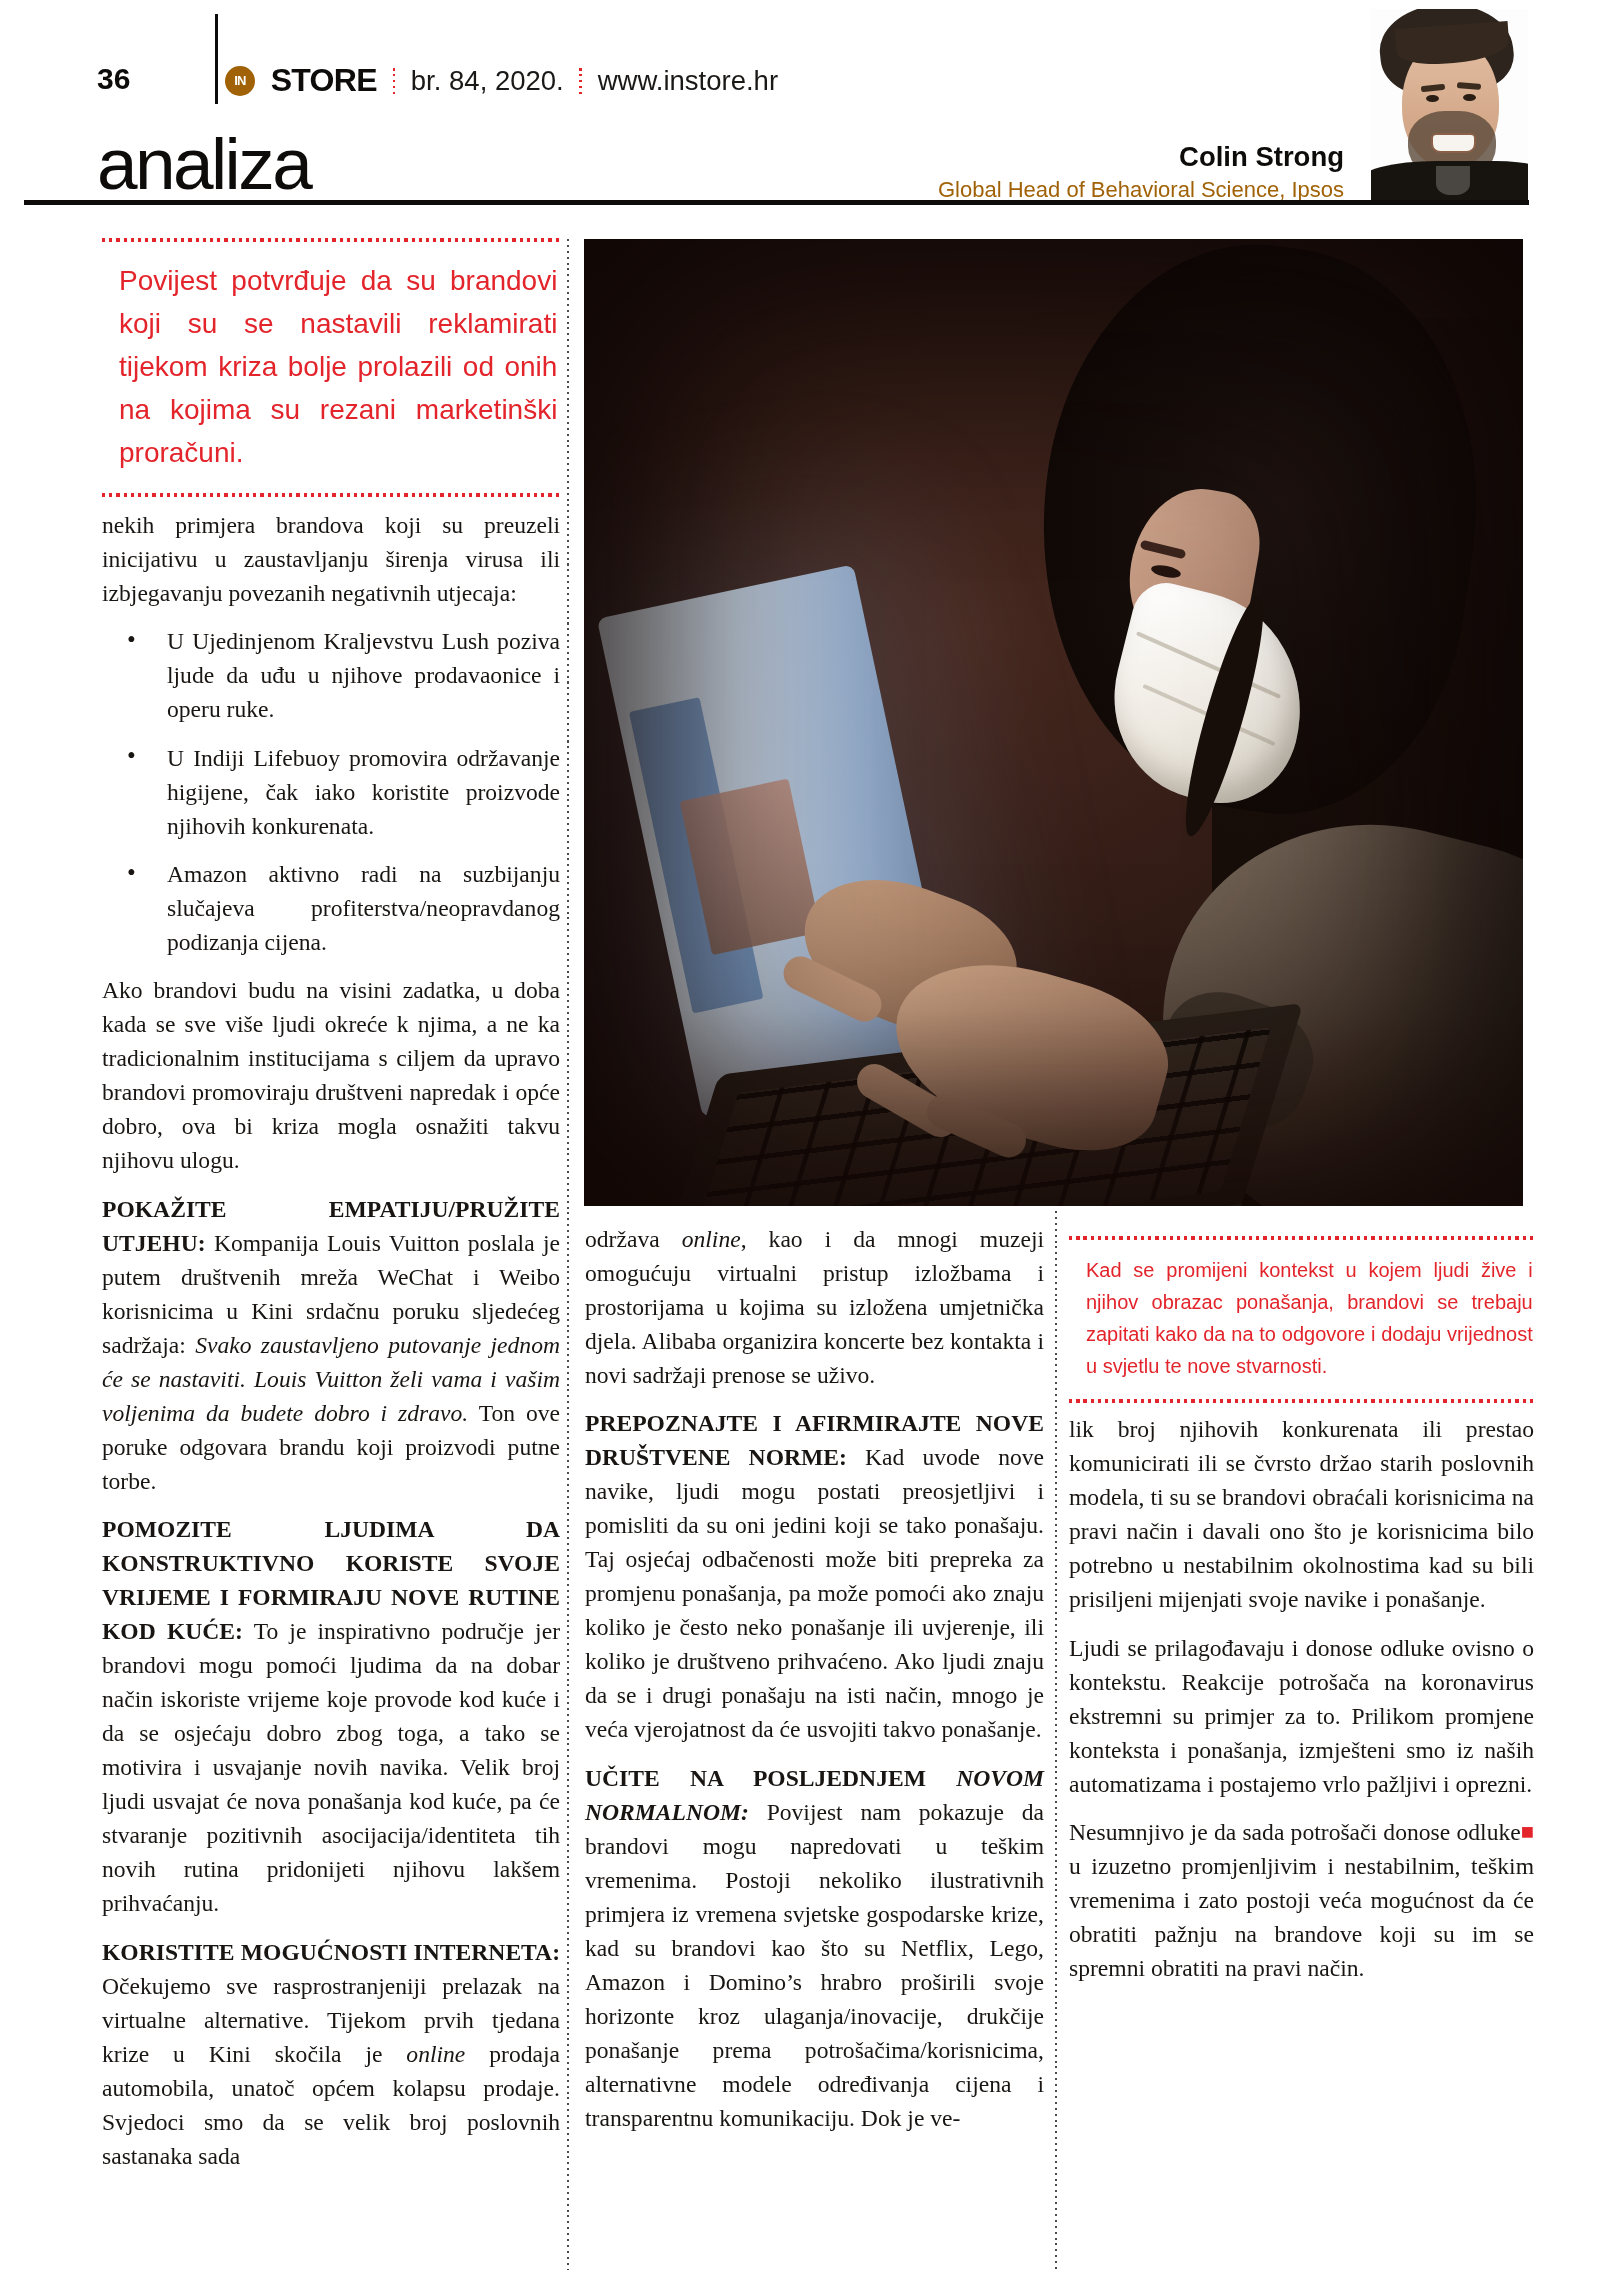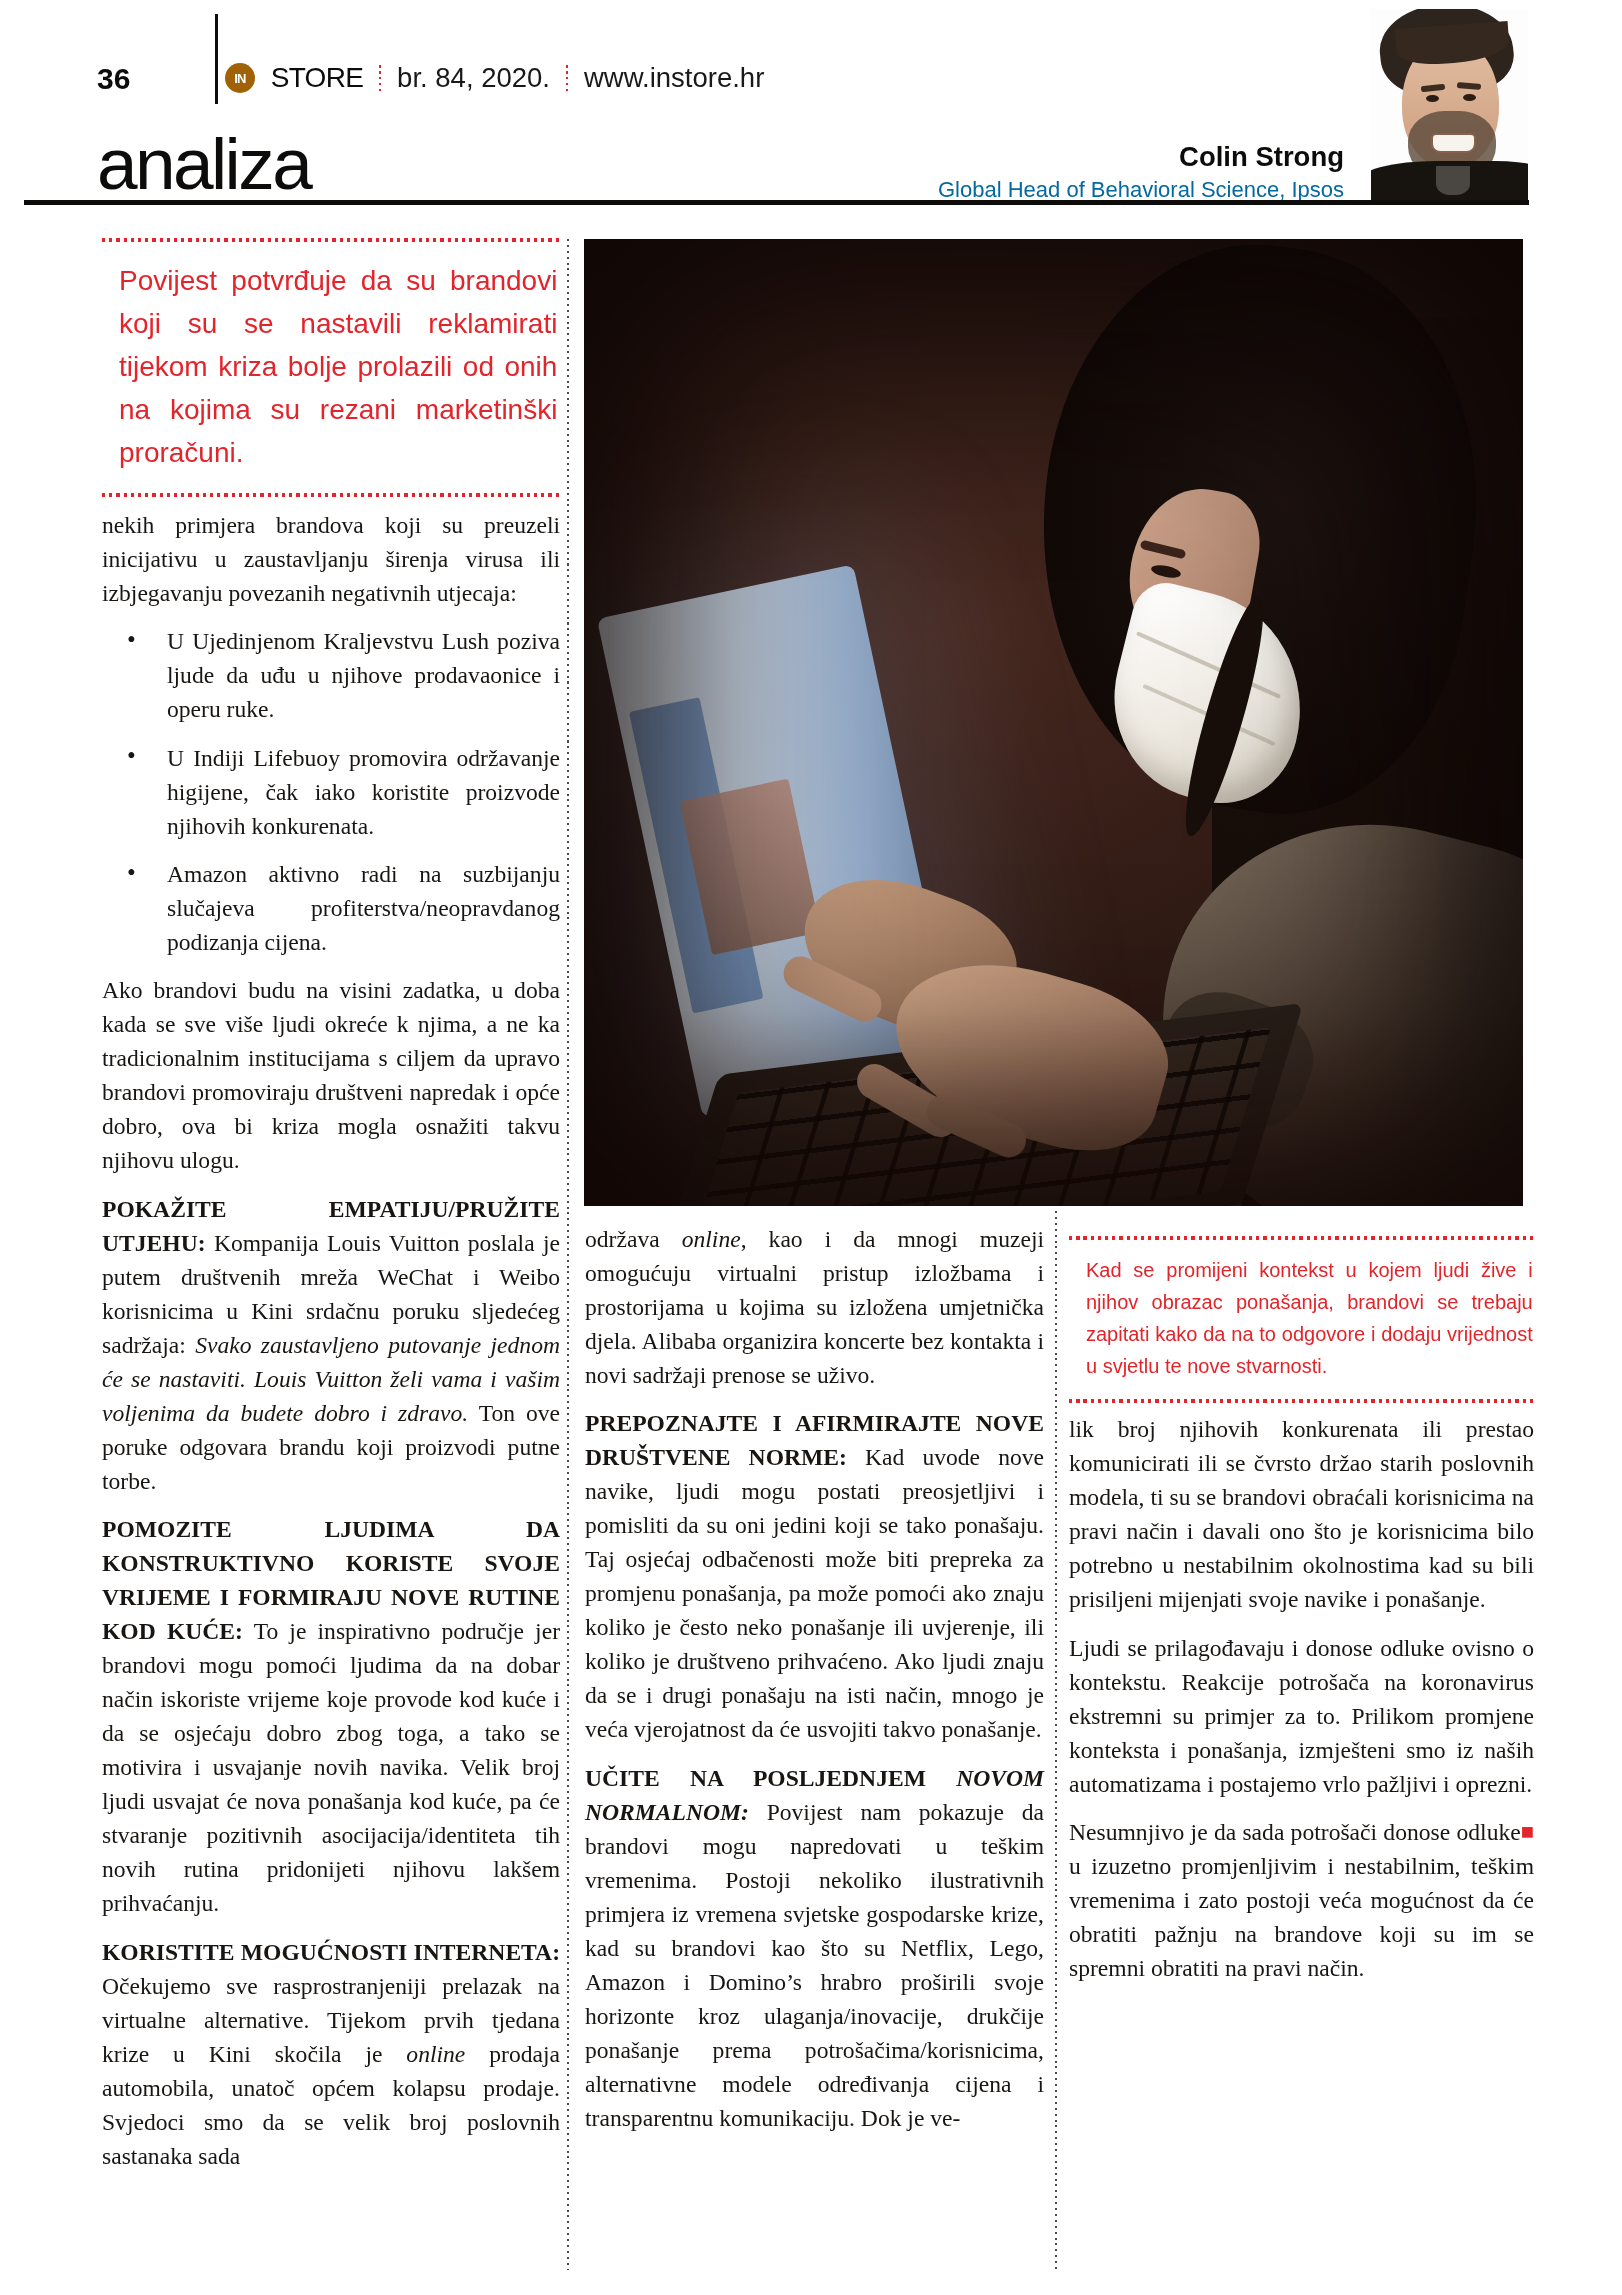--- a/index.html
+++ b/index.html
@@ -7,28 +7,28 @@
         font-family:"Liberation Serif", serif;color:#181512;}
 
   
   .page-num{position:absolute;left:97px;top:62px;font-family:"Liberation Sans",sans-serif;
             font-size:30px;font-weight:800;color:#0d0c0b;}
   .header-vline{position:absolute;left:215px;top:14.4px;width:2.6px;height:90px;background:#0d0c0b;}
   .logo-row{position:absolute;left:225px;top:62px;display:flex;align-items:center;gap:15.7px;
             font-family:"Liberation Sans",sans-serif;}
   .logo-circle{width:30px;height:30px;border-radius:50%;background:#a16207;color:#fff;
                display:flex;align-items:center;justify-content:center;font-size:13px;font-weight:800;letter-spacing:-0.7px;}
-  .logo-store{font-size:28px;font-weight:400;letter-spacing:-0.7px;color:#0d0c0b;}
+  .logo-store{font-size:32px;font-weight:700;letter-spacing:-0.7px;color:#0d0c0b;}
   .dotsep-v{width:2.6px;height:26px;background-image:repeating-linear-gradient(180deg,#e3242b 0 2.6px,transparent 2.6px 5.9px);}
   .issue,.site{font-size:27.5px;font-weight:400;color:#1b1917;letter-spacing:0;}
   .section-title{position:absolute;left:97px;top:127px;font-family:"Liberation Sans",sans-serif;
                  font-size:73px;font-weight:400;letter-spacing:-2.6px;line-height:1;color:#0d0c0b;}
   .author-block{position:absolute;right:279px;top:141px;text-align:right;font-family:"Liberation Sans",sans-serif;}
   .author-name{font-size:27.5px;font-weight:800;color:#0d0c0b;}
-  .author-title{font-size:22px;font-weight:400;color:#0369a1;margin-top:3.9px;}
+  .author-title{font-size:22px;font-weight:400;color:#a16207;margin-top:3.9px;}
   .header-rule{position:absolute;left:23.6px;top:200px;width:1505px;height:5.2px;background:#0d0c0b;}
 
   
   .portrait{position:absolute;left:1371px;top:9.2px;width:157px;height:191px;background:#fdfdfd;overflow:hidden;}
   .portrait div{position:absolute;}
   .cp-hair{left:9.2px;top:-5.2px;width:133px;height:93px;background:#2c241d;border-radius:46% 54% 40% 46%;transform:rotate(-6deg);}
   .cp-face{left:31px;top:29px;width:97px;height:130px;background:linear-gradient(#e2bda1 0%,#d3a788 70%);border-radius:50% 50% 46% 46%;}
   .cp-fringe{left:25px;top:15.7px;width:113px;height:38px;background:#35291f;border-radius:0 0 50% 40%;transform:rotate(-4deg);}
   .cp-brow-l{left:50px;top:76px;width:23.6px;height:5.9px;background:#3c2c1f;border-radius:2.6px;transform:rotate(-6deg);}
   .cp-brow-r{left:86px;top:74px;width:23.6px;height:5.9px;background:#3c2c1f;border-radius:2.6px;transform:rotate(4deg);}

